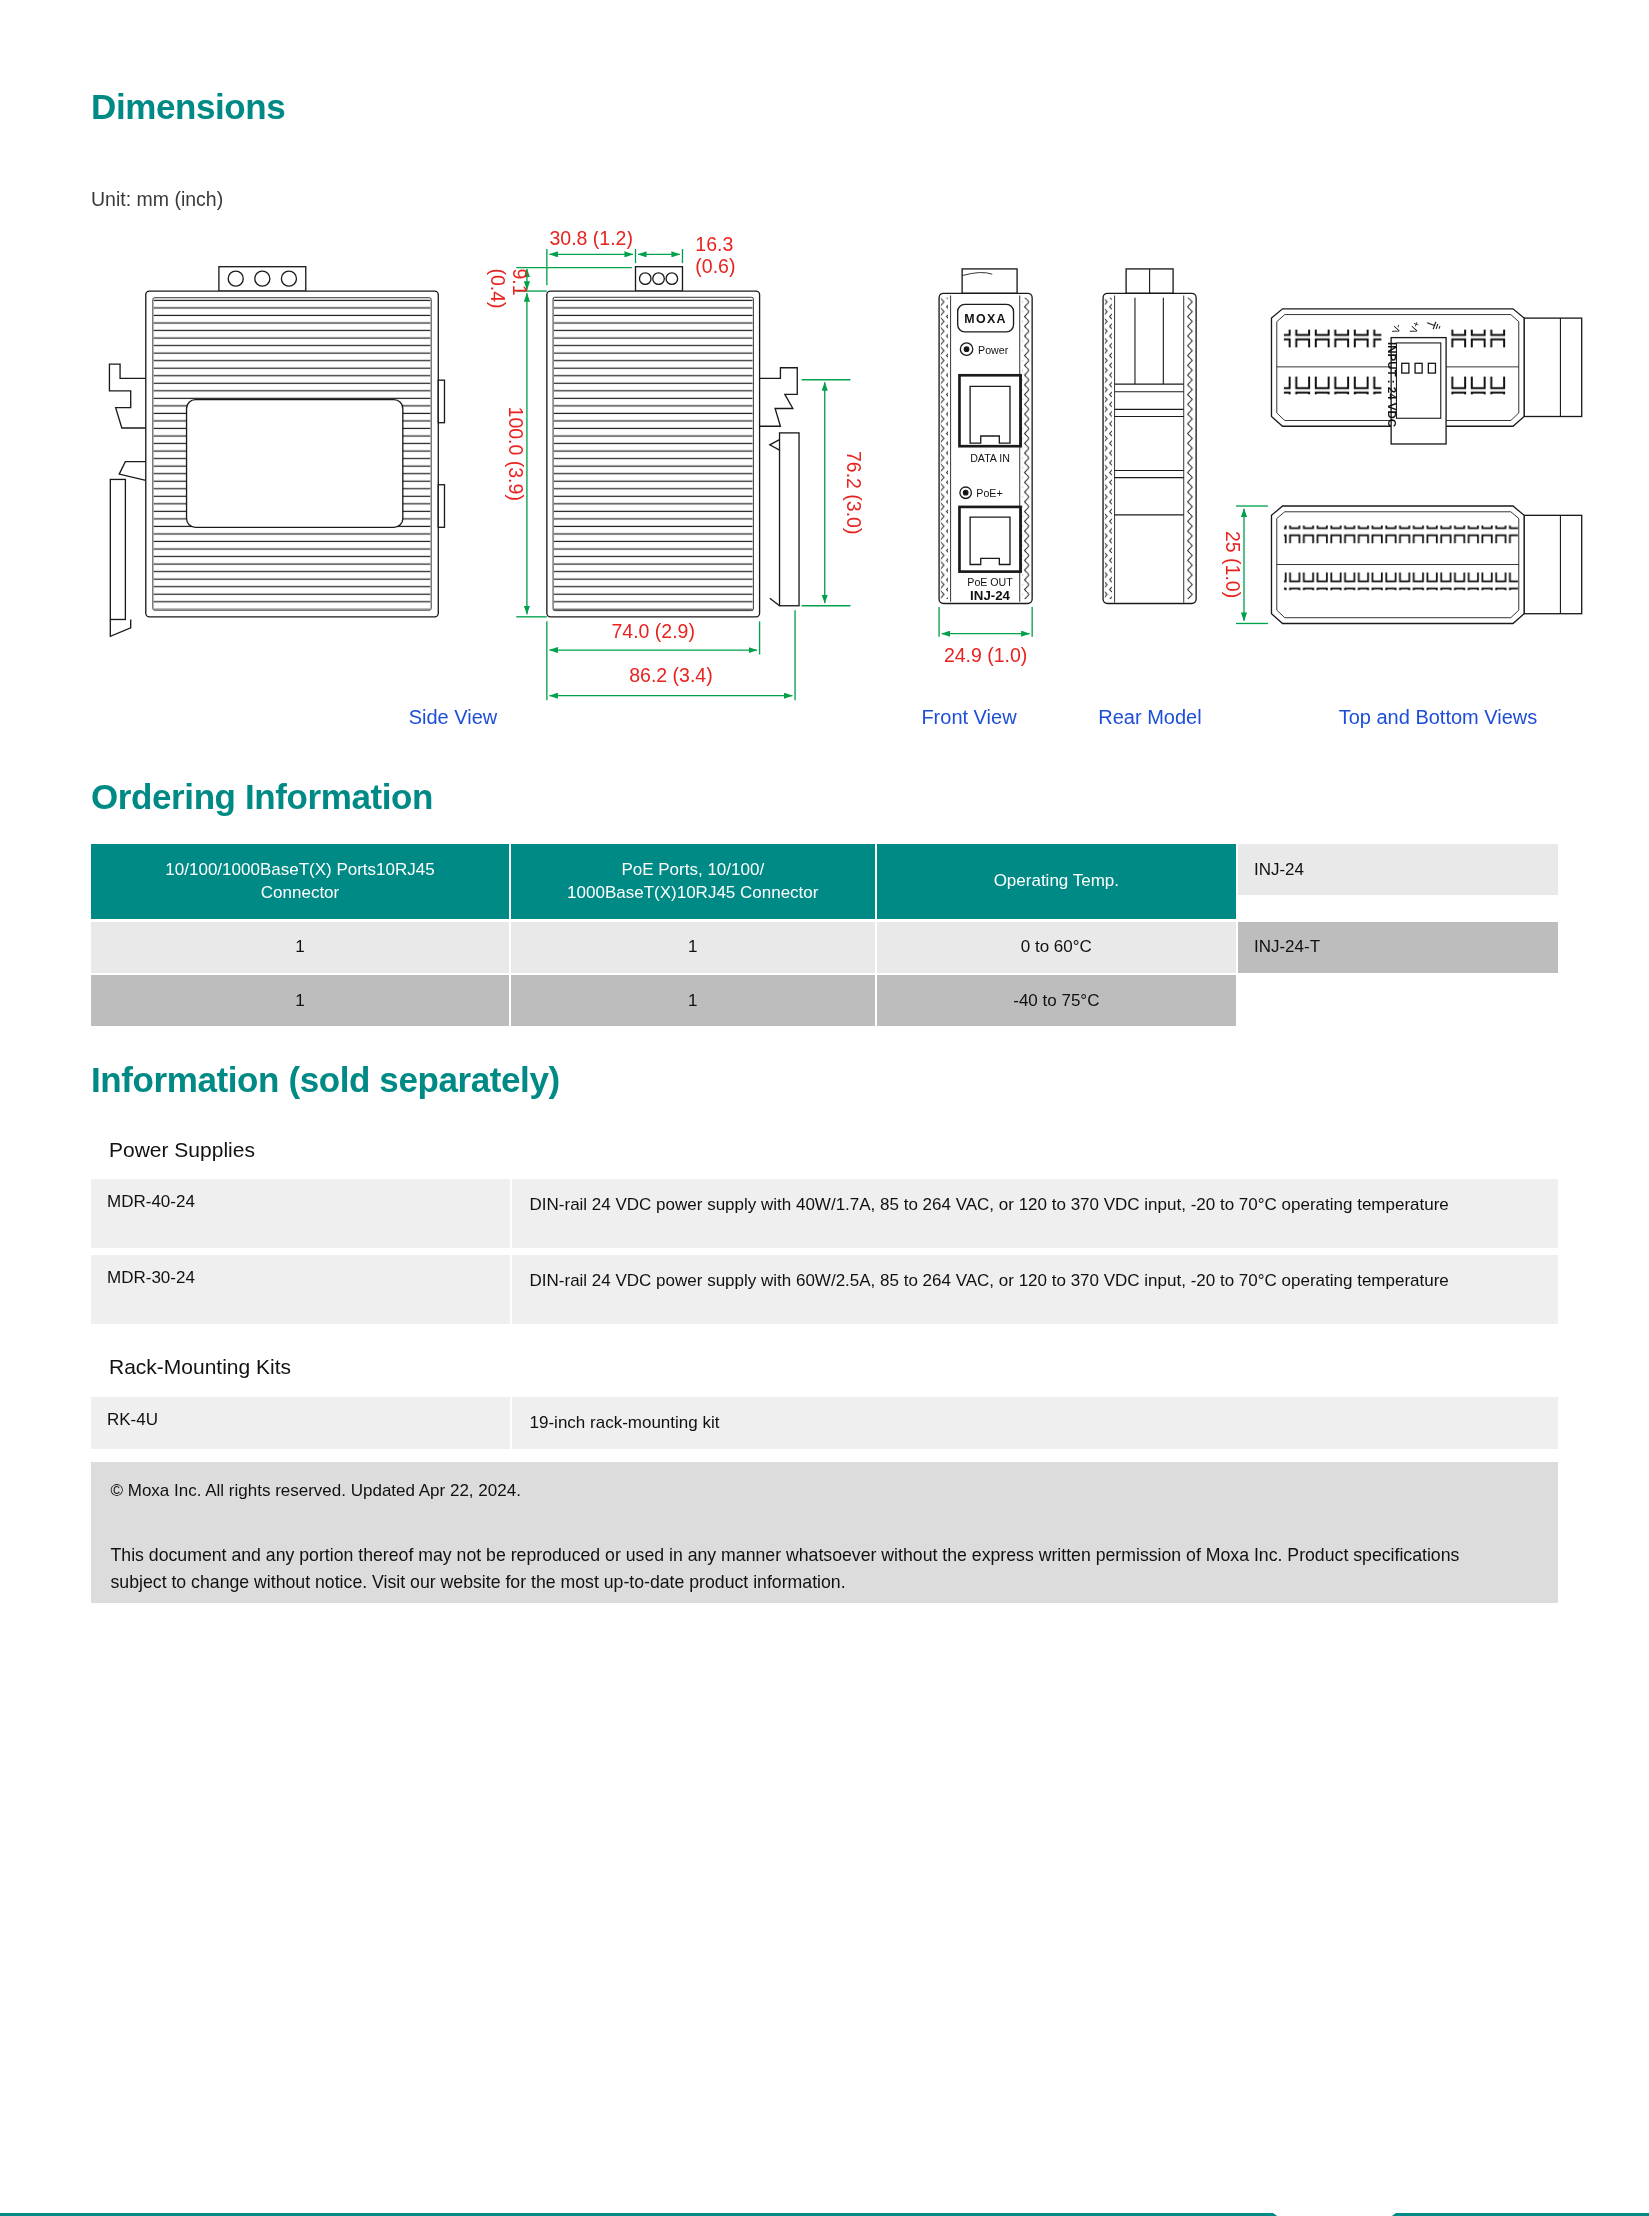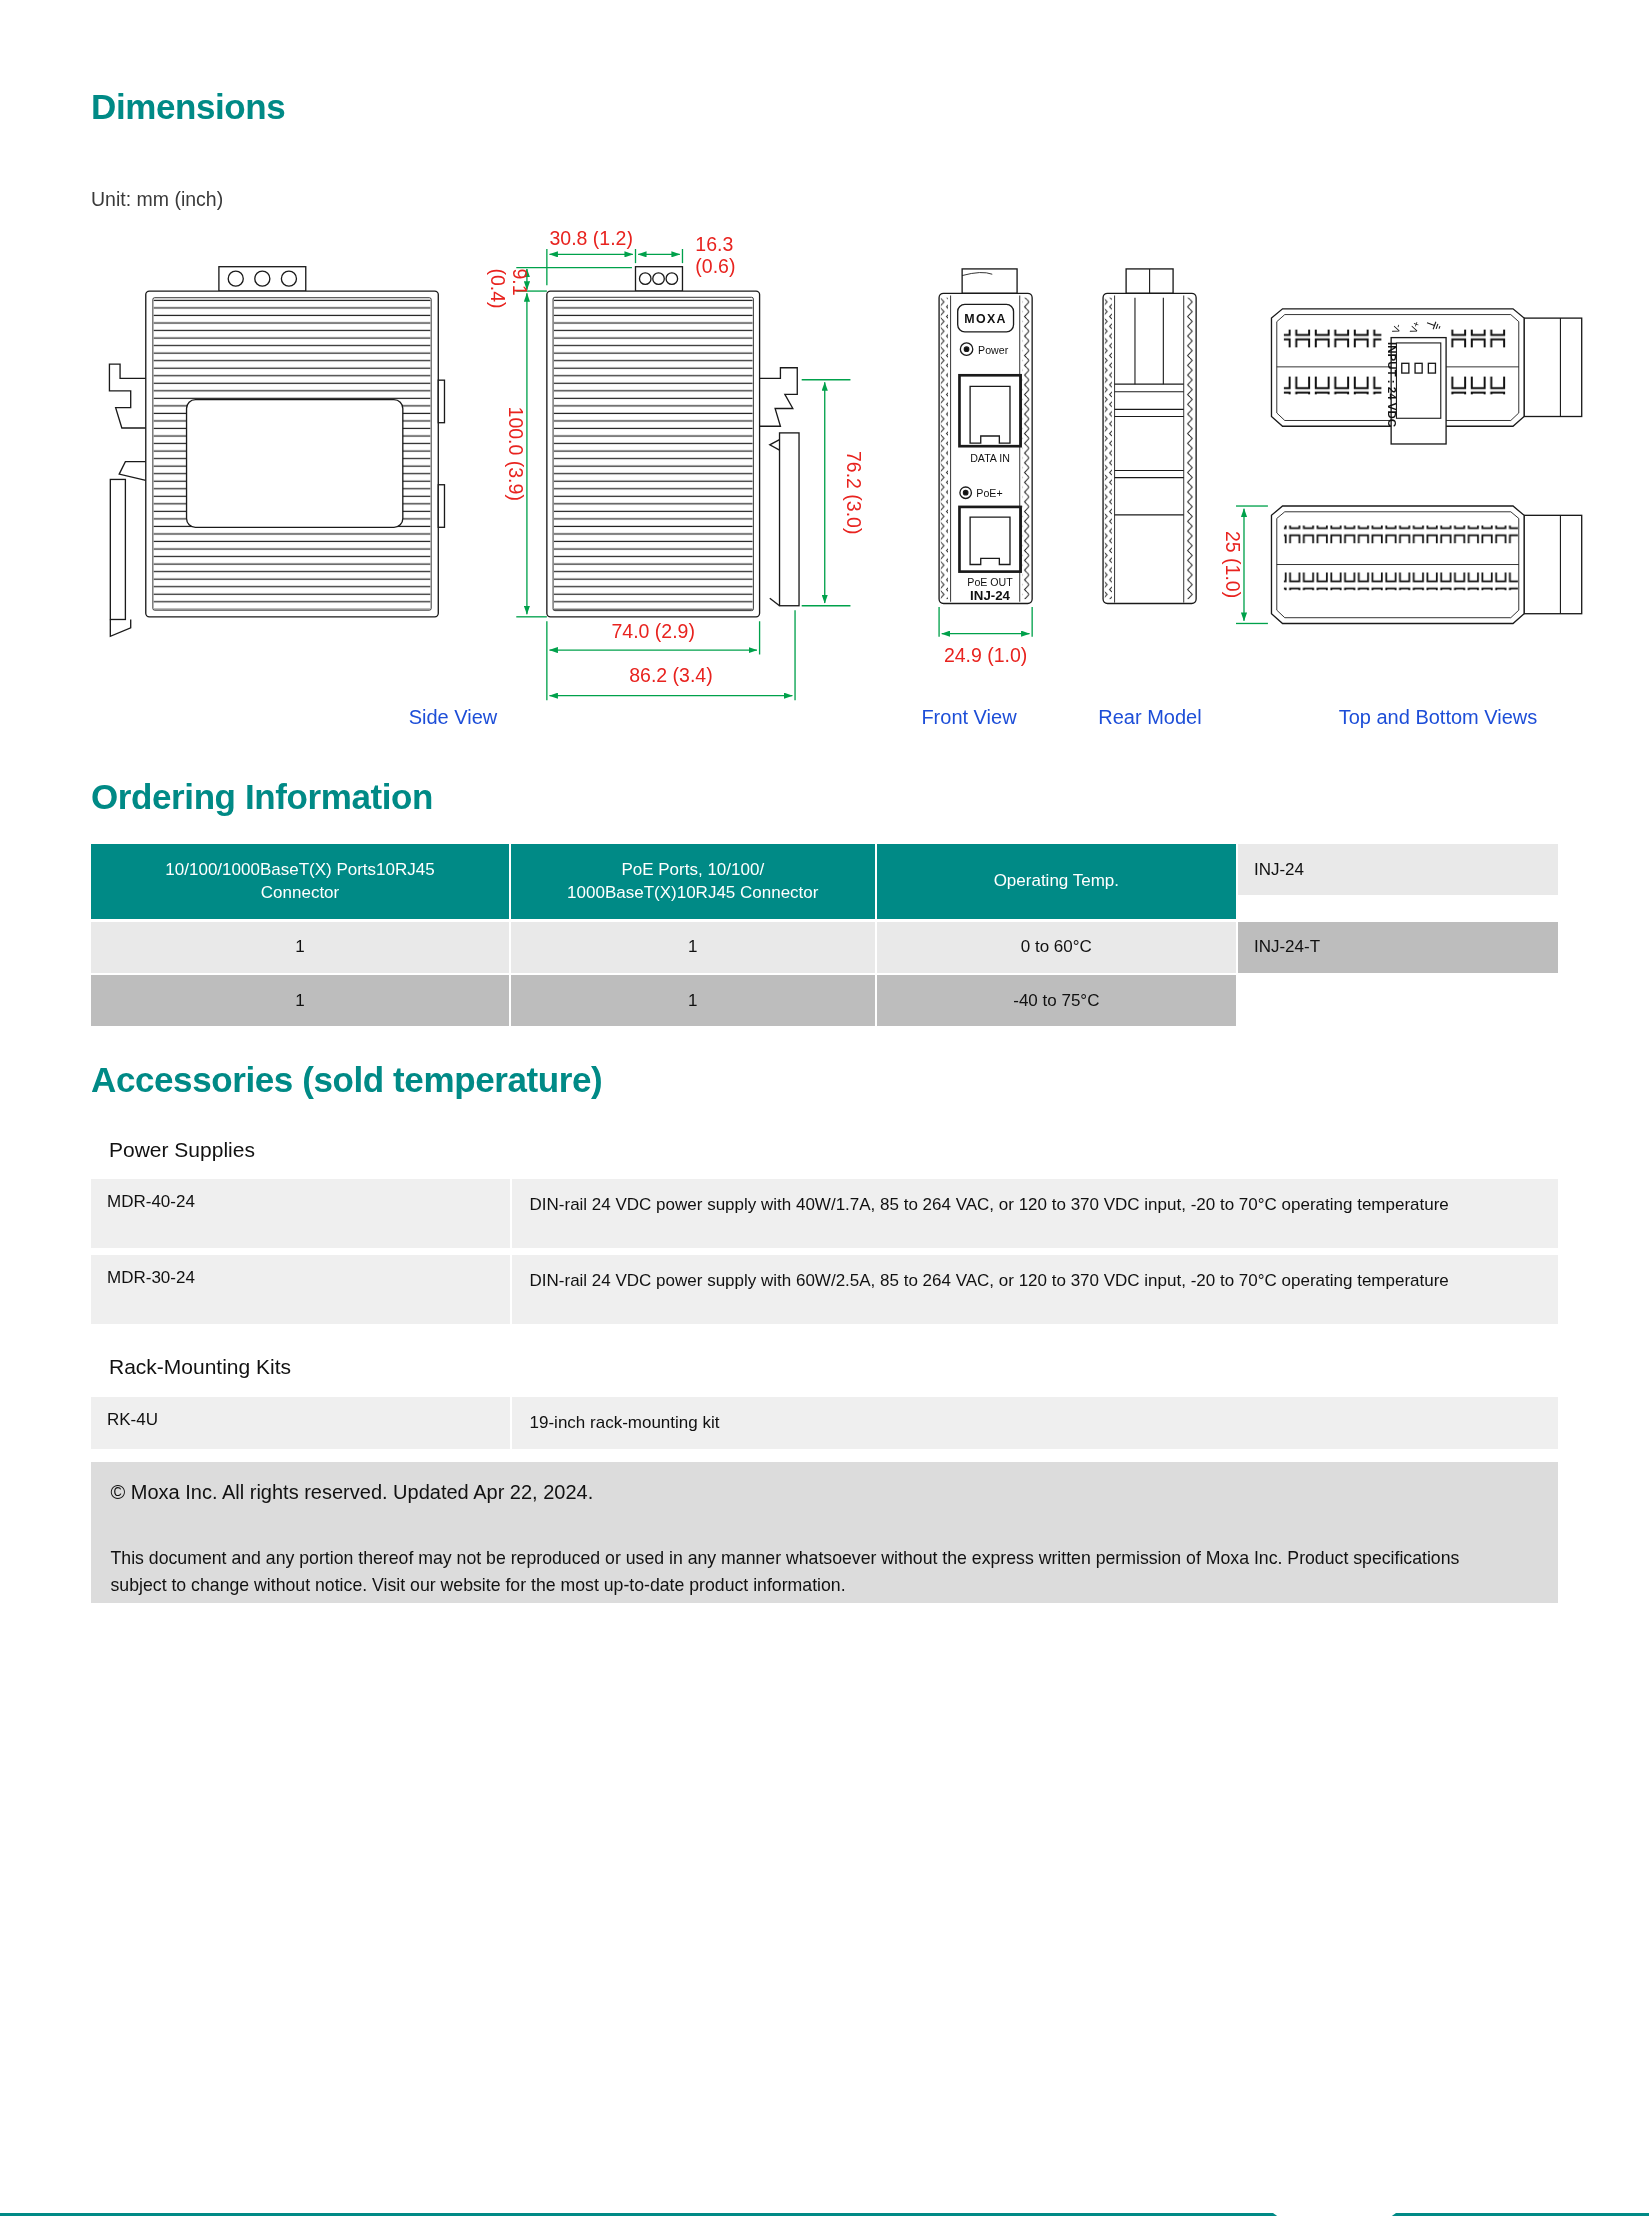--- a/index.html
+++ b/index.html
@@ -17,21 +17,21 @@
   .oc.first{justify-content:flex-start;padding-left:16px;box-sizing:border-box;}
   .rowA{background:#e9e9e9;}
   .rowB{background:#bdbdbd;}
   
   .acc-row{display:grid;grid-template-columns:28.6fr 71.4fr;column-gap:1.8px;margin-bottom:7px;}
   .acc-cell{background:#efefef;font-size:17px;color:#111;box-sizing:border-box;}
   .acc-model{padding:13.3px 0 0 16px;}
   .acc-desc{padding:13.3px 19.5px 0 17.7px;line-height:1.5;}
   
   .legal-box{background:#dcdcdc;box-sizing:border-box;padding:18.6px 19.5px;}
-  .legal-line{font-size:20px;color:#111;}
+  .legal-line{font-size:17px;color:#111;}
   .legal-par{font-size:17.7px;color:#111;line-height:1.55;margin-top:41px;max-width:1401px;}
   
   .footer-band{background:#008a86;}
   .chevron{background:#ffffff;clip-path:polygon(0 0,100% 0,50% 100%);}
   svg{font-family:"Liberation Sans",sans-serif;}
   svg text{fill:#111;}
   .dimlab{fill:#e8231f;font-size:44px;}
 </style>
 </head>
 <body>
@@ -267,21 +267,21 @@
       <div class="oc rowA">1</div>
       <div class="oc rowA">0 to 60°C</div>
 
       <div class="oc first rowB">INJ-24-T</div>
       <div class="oc rowB">1</div>
       <div class="oc rowB">1</div>
       <div class="oc rowB">-40 to 75°C</div>
     </div>
   </div>
 
-  <div class="abs sec-h" style="left:91px;top:1060px;">Accessories (sold temperature)</div>
+  <div class="abs sec-h" style="left:91px;top:1060px;">Information (sold separately)</div>
   <div class="abs sub-h" style="left:109px;top:1138px;">Power Supplies</div>
 
   <div class="abs" style="left:91px;top:1179px;width:1467px;">
     <div class="acc-row" style="height:69px;">
       <div class="acc-cell acc-model">MDR-40-24</div>
       <div class="acc-cell acc-desc">DIN-rail 24 VDC power supply with 40W/1.7A, 85 to 264 VAC, or 120 to 370 VDC input, -20 to 70°C operating temperature</div>
     </div>
     <div class="acc-row" style="height:69px;">
       <div class="acc-cell acc-model">MDR-30-24</div>
       <div class="acc-cell acc-desc">DIN-rail 24 VDC power supply with 60W/2.5A, 85 to 264 VAC, or 120 to 370 VDC input, -20 to 70°C operating temperature</div>

